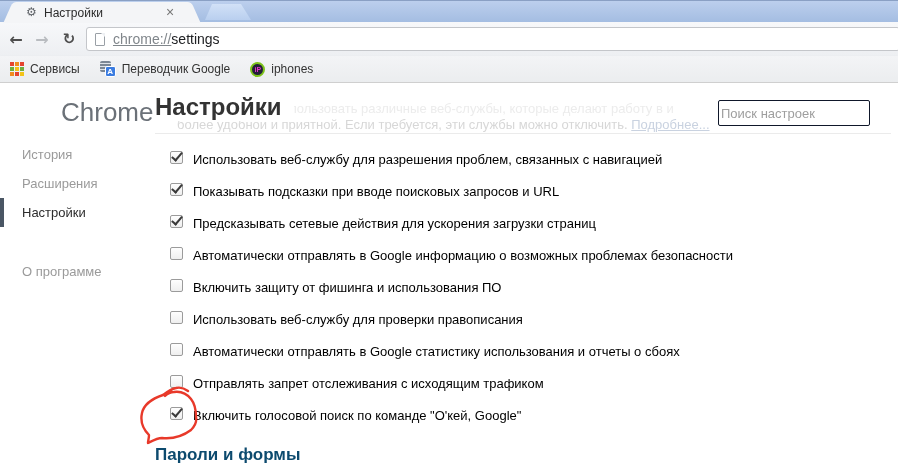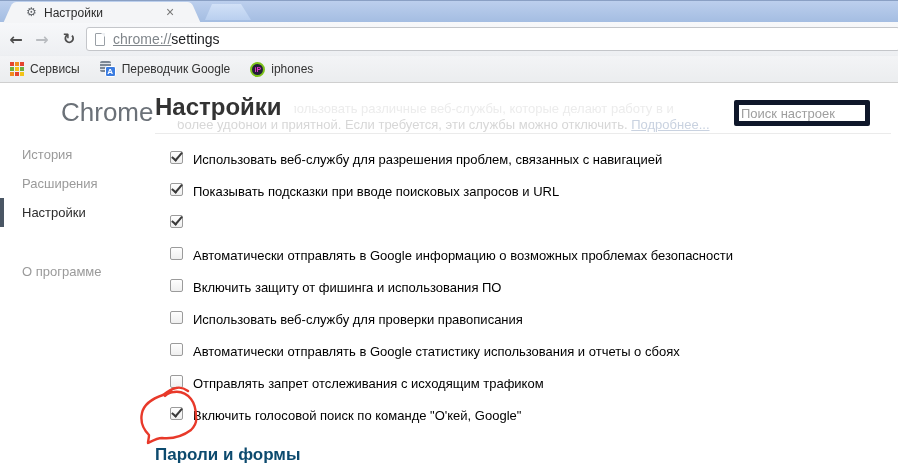--- a/index.html
+++ b/index.html
@@ -128,22 +128,22 @@
   .ghost1 {
     position: absolute; top: 18px; left: 30px; right: 190px; z-index: 1;
     font-size: 13px; color: #ececec; white-space: nowrap; overflow: hidden;
   }
   .ghost2 {
     position: absolute; top: 34px; left: 22px; z-index: 1;
     font-size: 13px; color: #d7d7d7; white-space: nowrap;
   }
   .ghost2 .ghost-link { color: #c9d2e0; text-decoration: underline; }
   .search {
-    position: absolute; top: 17px; right: 28px; width: 136px; height: 26px; z-index: 3;
-    border: 5px solid #0f172a; border-radius: 2px; padding: 0 2px;
+    position: absolute; top: 17px; right: 28px; width: 152px; height: 26px; z-index: 3;
+    border: 1px solid #0f172a; border-radius: 2px; padding: 0 2px;
     font-family: "Liberation Sans", sans-serif; font-size: 13px; color: #333; outline: none;
   }
   .search::placeholder { color: #9e9e9e; }
   .hr { position: absolute; top: 50px; left: 0; right: 7px; border-top: 1px solid #ebebeb; }
   .options { position: absolute; top: 62px; left: 0; right: 0; }
   .row { position: relative; height: 32px; }
   .cb {
     position: absolute; left: 15px; top: 6px; width: 13px; height: 13px;
     border: 1px solid #9b9b9b; border-radius: 2px;
     background: linear-gradient(#fefefe, #efefef); cursor: pointer;
@@ -238,20 +238,21 @@
 
         <div class="row">
 
           <span class="cb checked"></span>
           <span class="lbl">Показывать подсказки при вводе поисковых запросов и URL</span>
         </div>
 
         <div class="row">
 
           <span class="cb checked"></span>
+          <span class="lbl">Предсказывать сетевые действия для ускорения загрузки страниц</span>
         </div>
 
         <div class="row">
 
           <span class="cb"></span>
           <span class="lbl">Автоматически отправлять в Google информацию о возможных проблемах безопасности</span>
         </div>
 
         <div class="row">
 

